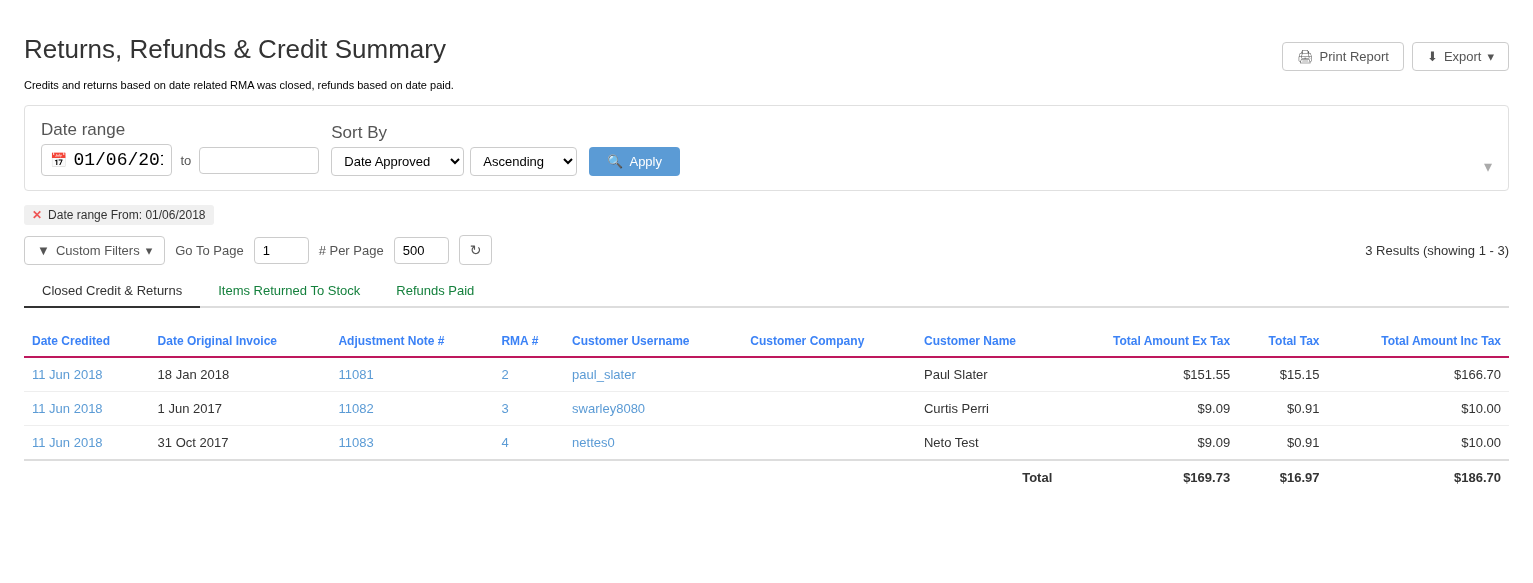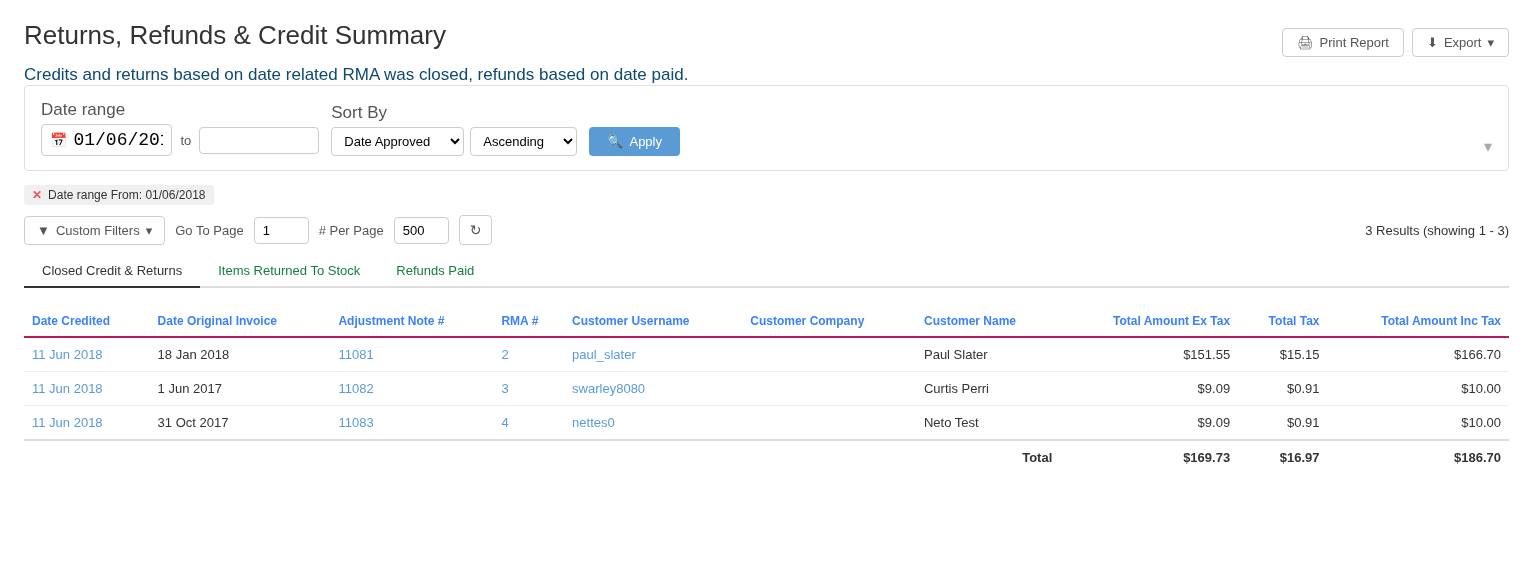--- a/index.html
+++ b/index.html
@@ -1,22 +1,22 @@
 <!DOCTYPE html>
 <html><head>
   <meta charset="utf-8">
   <style>
     * { box-sizing: border-box; margin: 0; padding: 0; }
     body { font-family: Arial, sans-serif; font-size: 13px; color: #333; background: #fff; }
-    .page { padding: 20px 24px; }
+    .page { padding: 34px 24px; }
     .header-row { display: flex; justify-content: space-between; align-items: flex-start; margin-bottom: 8px; }
     .page-title { font-size: 26px; font-weight: 300; color: #333; }
     .header-buttons { display: flex; gap: 8px; margin-top: 8px; }
     .btn-outline { border: 1px solid #ccc; background: #fff; padding: 6px 14px; border-radius: 4px; cursor: pointer; font-size: 13px; color: #555; display: flex; align-items: center; gap: 6px; }
-    .note { font-size: 17px; color: #0c4a6e; }
+    .note { font-size: 11px; color: #000000; margin-bottom: 14px; }
     .filter-panel { border: 1px solid #e0e0e0; border-radius: 4px; padding: 14px 16px; margin-bottom: 14px; }
     .filter-label { font-size: 17px; color: #555; display: block; margin-bottom: 4px; }
     .filter-group { display: flex; flex-direction: column; }
     .date-input-wrap { display: flex; align-items: center; border: 1px solid #ccc; border-radius: 4px; padding: 5px 8px; background: #fff; gap: 6px; }
     .date-input-wrap input { border: none; outline: none; font-size: 18px; width: 90px; font-family: Liberation Mono, monospace; }
     .to-label { font-size: 13px; color: #555; margin-top: 18px; }
     .date-input-plain { border: 1px solid #ccc; border-radius: 4px; padding: 5px 8px; font-size: 13px; width: 120px; margin-top: 0; }
     .sort-select { border: 1px solid #ccc; border-radius: 4px; padding: 5px 8px; font-size: 13px; background: #fff; cursor: pointer; }
     .btn-apply { background: #5b9bd5; color: #fff; border: none; border-radius: 4px; padding: 7px 18px; font-size: 13px; cursor: pointer; display: flex; align-items: center; gap: 6px; margin-top: 18px; }
     .chevron-right { margin-left: auto; margin-top: 18px; font-size: 16px; color: #aaa; cursor: pointer; }

